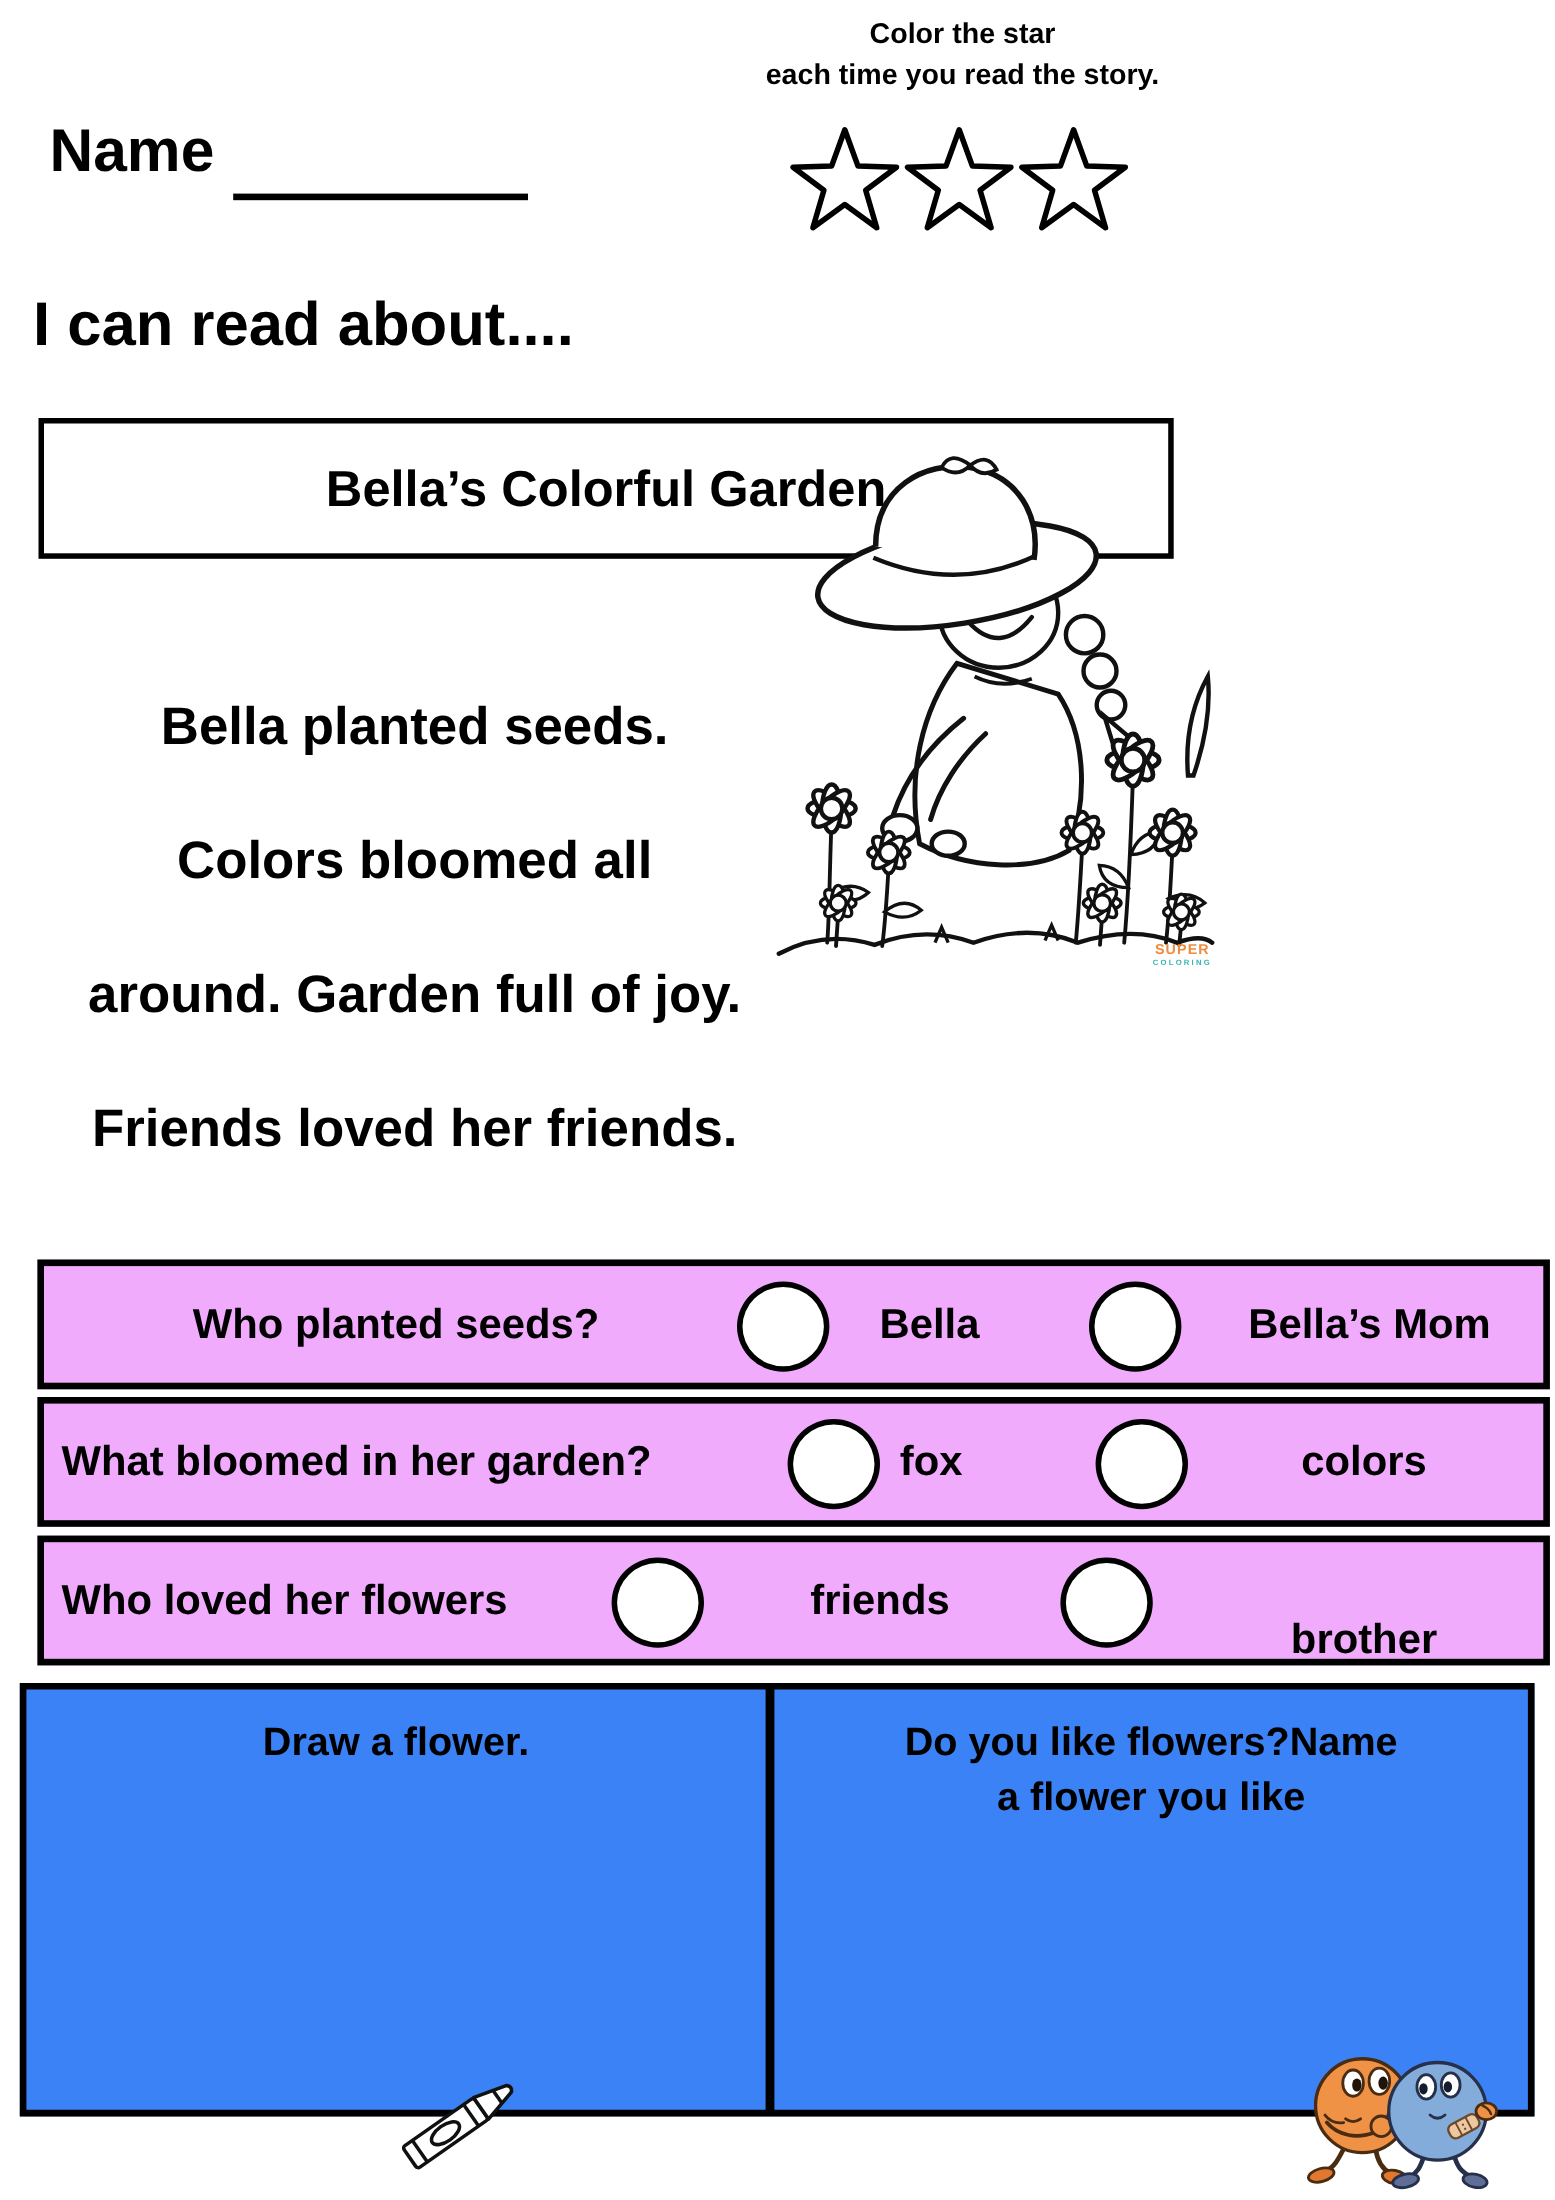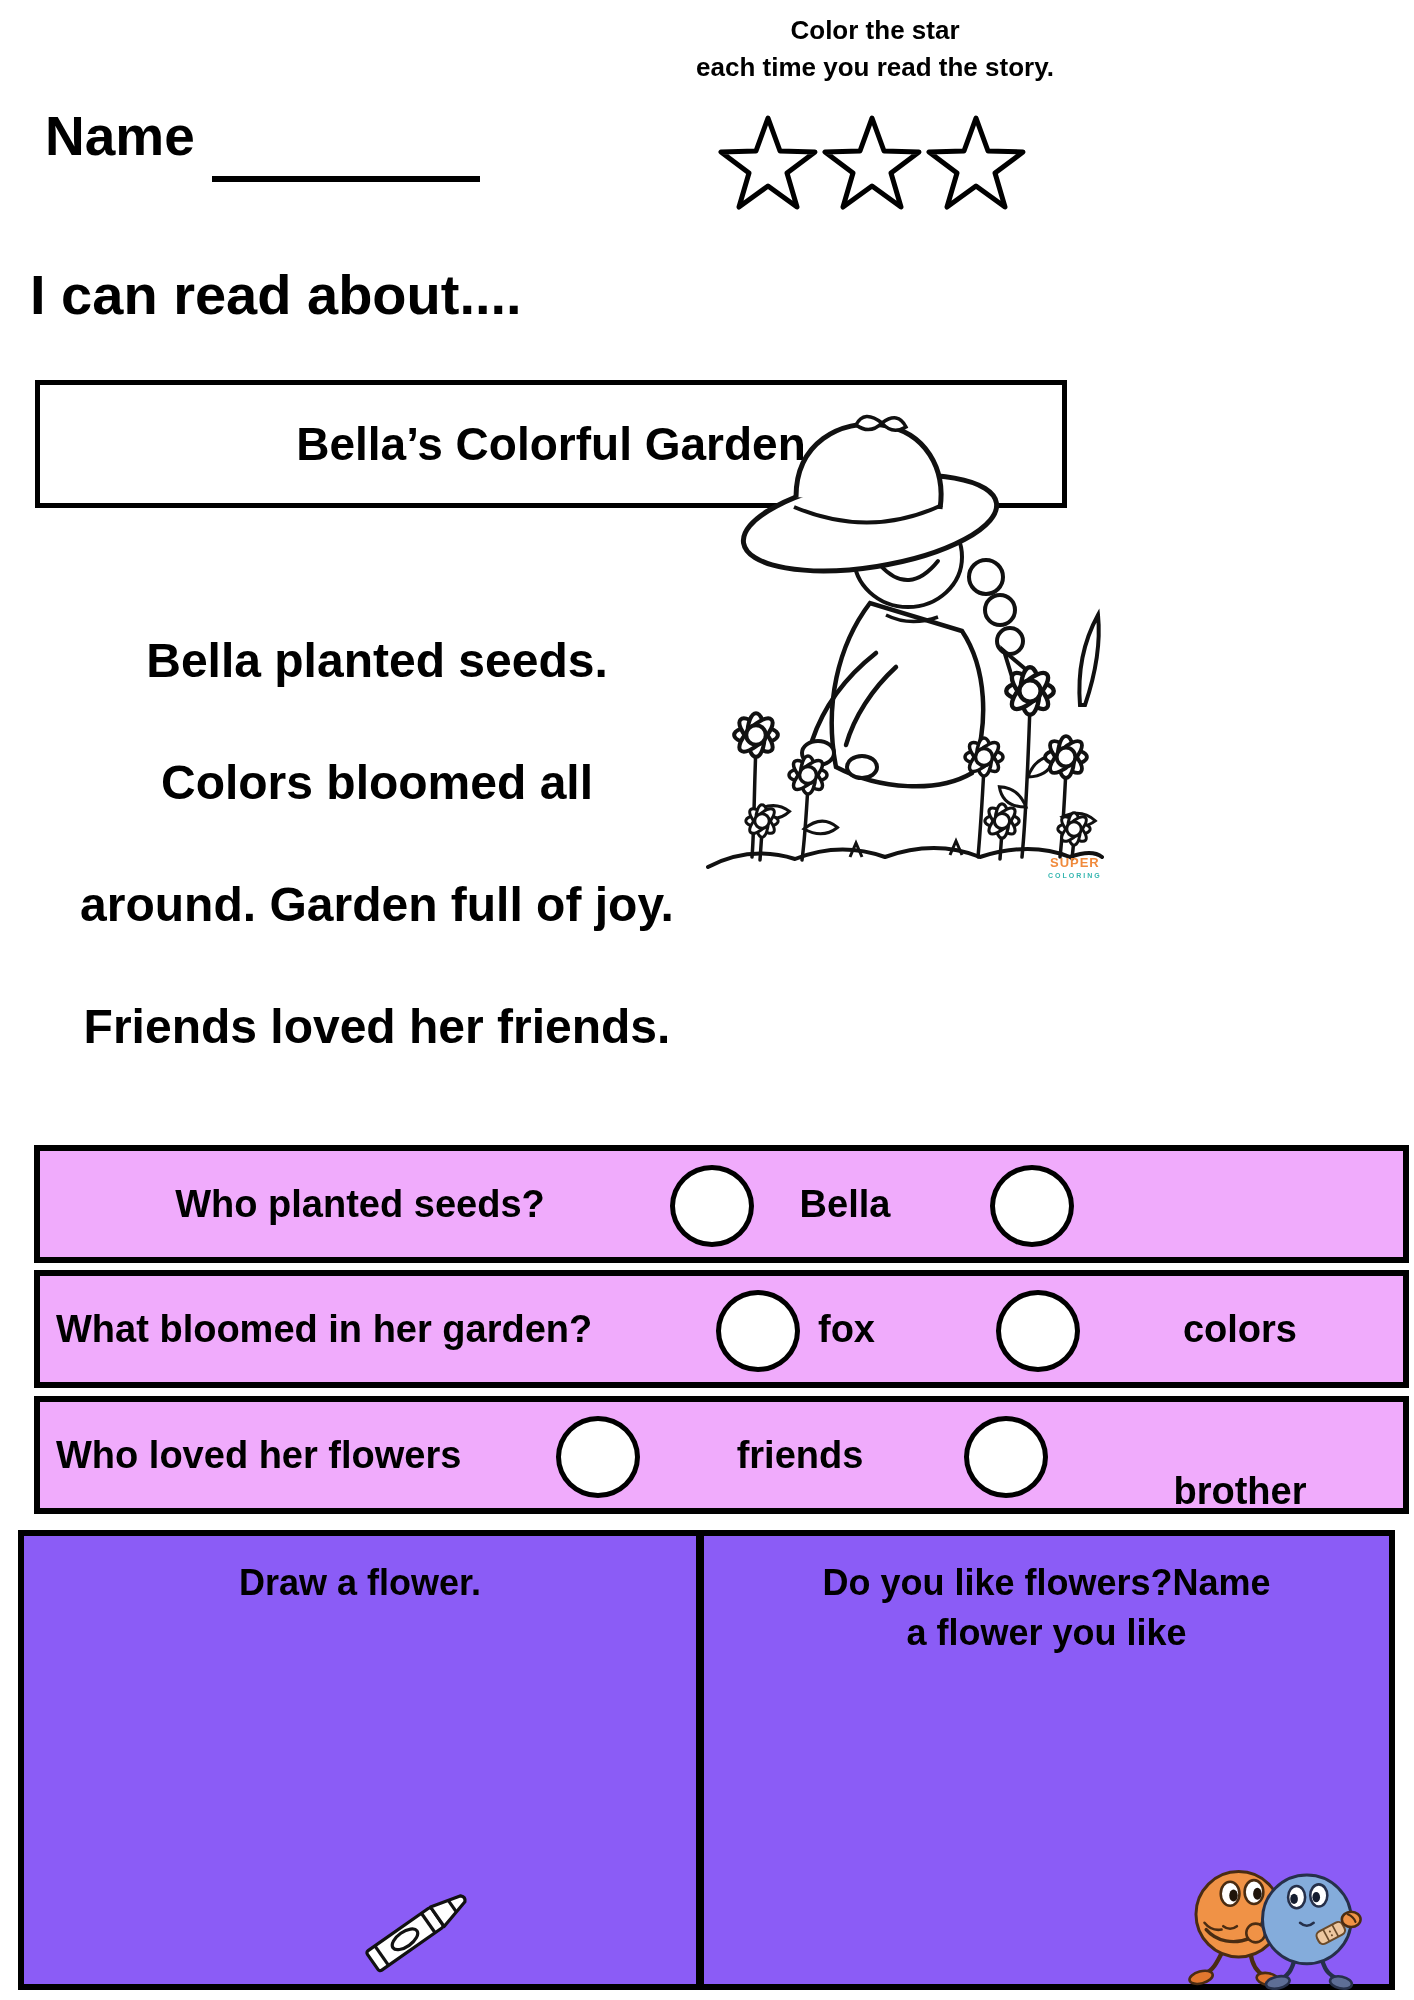--- a/index.html
+++ b/index.html
@@ -36,21 +36,21 @@
 
   
   .qrow { left:34px; width:1375px; height:118px; border:6px solid #000; background:#f0abfc; }
   .qrow .prompt, .qrow .opt { position:absolute; top:0; font-size:38px; font-weight:bold;
     line-height:106px; white-space:nowrap; }
   .bubble { position:absolute; top:14px; width:84px; height:82px;
     border:5px solid #000; border-radius:50%; background:#fff; }
   .q1 { top:1145px; } .q2 { top:1270px; } .q3 { top:1396px; }
 
   
-  .activity { top:1530px; height:460px; border:6px solid #000; background:#8b5cf6; }
+  .activity { top:1530px; height:394px; border:6px solid #000; background:#3b82f6; }
   .activity.left  { left:18px;  width:682px; border-right-width:4px; }
   .activity.right { left:700px; width:695px; border-left-width:4px; }
   .activity .heading { position:absolute; left:0; top:22px; width:100%;
     text-align:center; font-size:36px; font-weight:bold; line-height:50px; }
   .crayon { position:absolute; left:310px; top:342px; }
   .friends { position:absolute; left:468px; top:310px; }
 </style>
 </head>
 <body>
 
@@ -166,20 +166,21 @@
 <div class="abs watermark">
   <div class="w1">SUPER</div>
   <div class="w2">COLORING</div>
 </div>
 
 <div class="abs qrow q1">
   <div class="prompt" style="left:40px; width:560px; text-align:center;">Who planted seeds?</div>
   <div class="bubble" style="left:630px;"></div>
   <div class="opt" style="left:730px; width:150px; text-align:center;">Bella</div>
   <div class="bubble" style="left:950px;"></div>
+  <div class="opt" style="left:1060px; width:290px; text-align:center;">Bella’s Mom</div>
 </div>
 
 <div class="abs qrow q2">
   <div class="prompt" style="left:16px;">What bloomed in her garden?</div>
   <div class="bubble" style="left:676px;"></div>
   <div class="opt" style="left:778px; width:110px;">fox</div>
   <div class="bubble" style="left:956px;"></div>
   <div class="opt" style="left:1090px; width:220px; text-align:center;">colors</div>
 </div>
 

